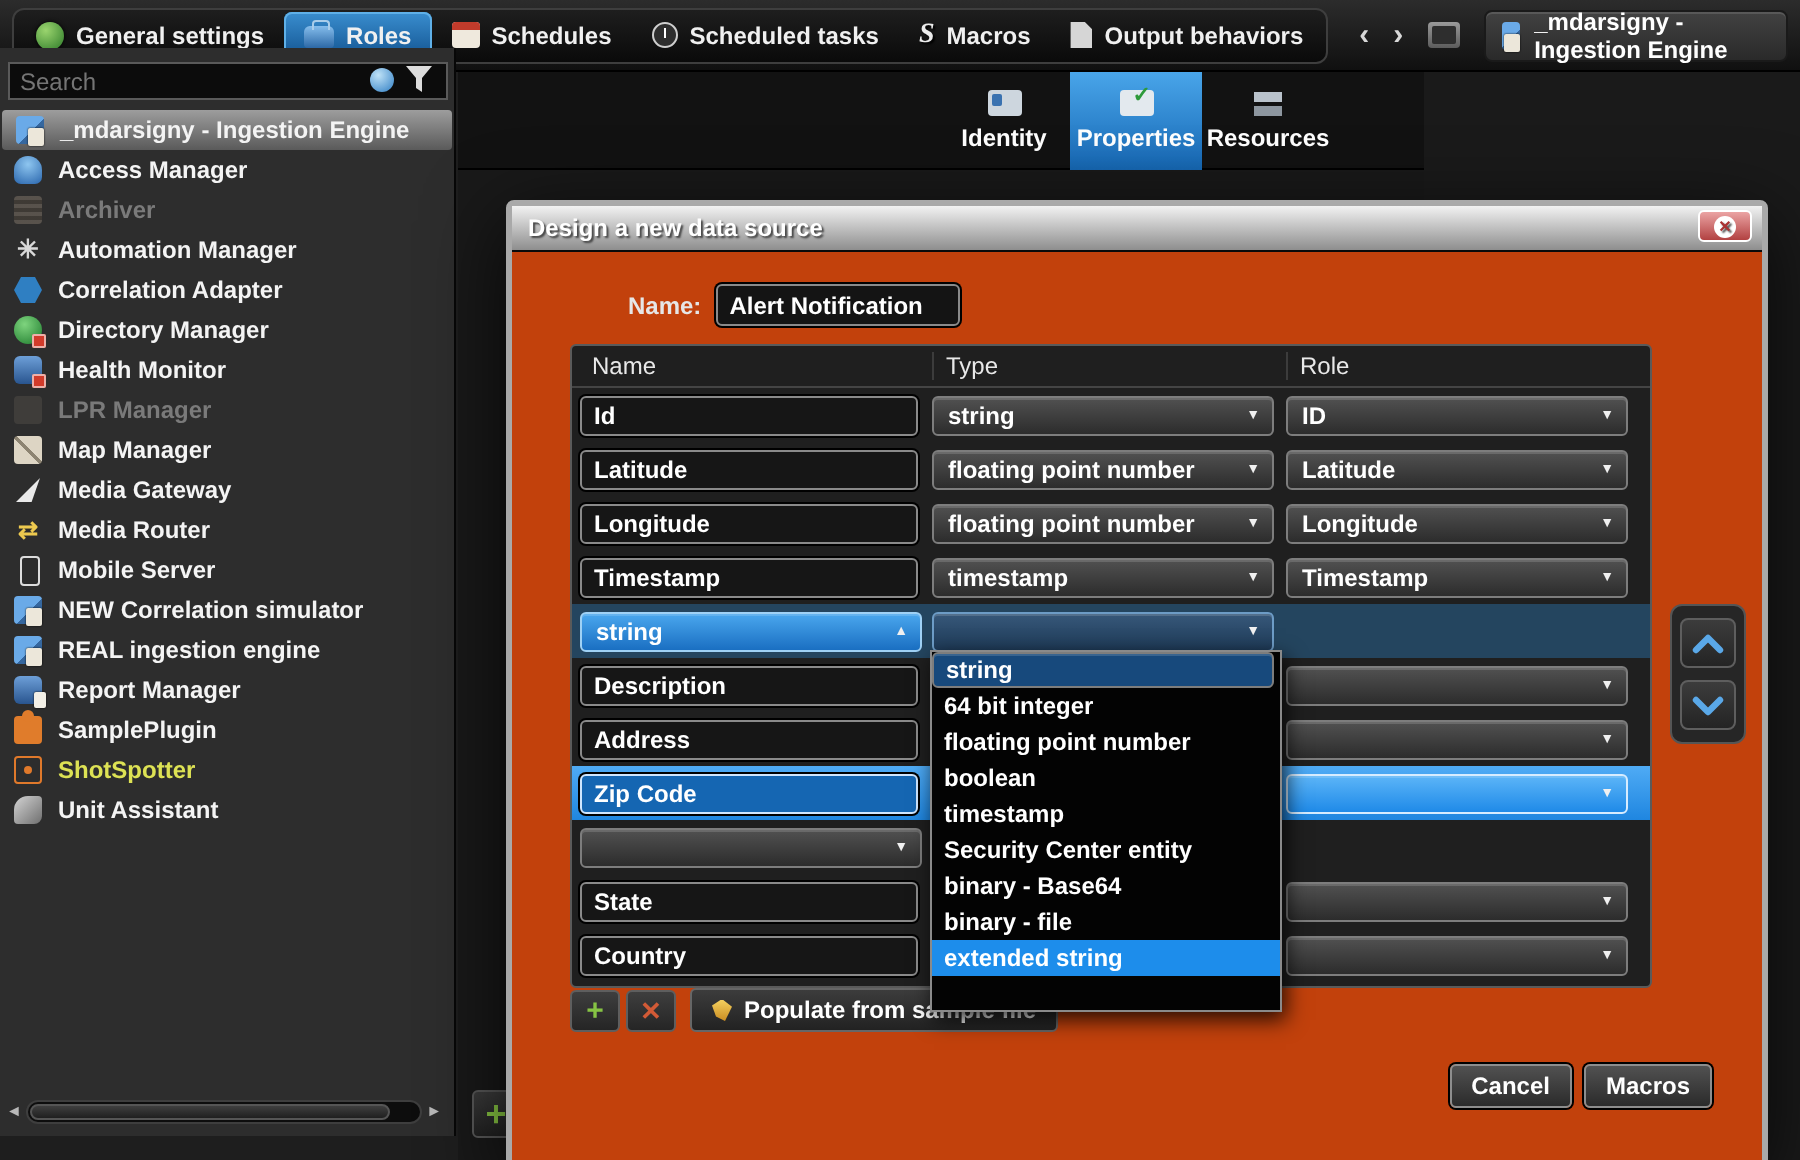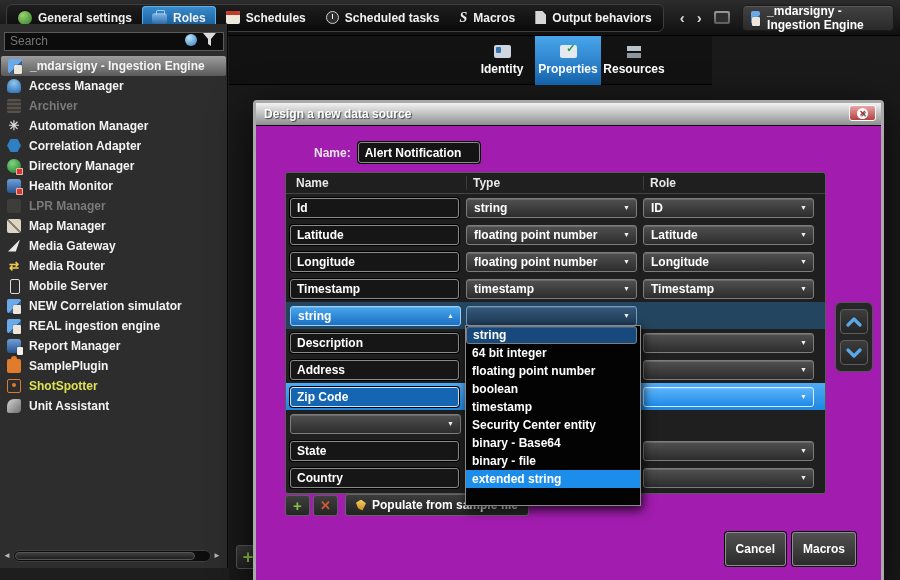--- a/index.html
+++ b/index.html
@@ -141,32 +141,32 @@
     border:3px solid #a9a9a9; border-radius:4px; background:#232323;
     box-shadow:0 10px 40px rgba(0,0,0,.75); z-index:10; }
   .dtitle { height:22px; background:linear-gradient(#f2f2f2,#8e8e8e); display:flex;
     align-items:center; padding:0 8px; color:#fff; font-size:12px; font-weight:700;
     text-shadow:1px 1px 1px #444; position:relative; }
   .dclose { position:absolute; right:5px; top:2px; width:27px; height:16px; border-radius:3px;
     background:linear-gradient(#eba3a3,#b24141); border:1px solid #fff;
     display:flex; align-items:center; justify-content:center; cursor:default; }
   .dclose .ring { width:11px; height:11px; border-radius:50%; background:#fff; color:#a33;
     font-size:8px; font-weight:700; line-height:11px; text-align:center; }
-  .dbody { position:relative; height:456px; background:#a21caf; border-top:1px solid #0a0a0a; }
+  .dbody { position:relative; height:456px; background:#c2410c; border-top:1px solid #0a0a0a; }
 
   .name-row { position:absolute; left:58px; top:16px; display:flex; align-items:center; gap:7px; }
   .dlabel { color:#e6e6e6; font-size:12px; font-weight:600; }
   .name-input { width:122px; height:21px; background:#141414; border:1px solid #8a8a8a;
     border-radius:3px; color:#fff; font-size:12px; font-weight:700; padding:0 6px;
     font-family:inherit; box-shadow:0 0 0 1px #000; }
 
   .grid { position:absolute; left:29px; top:46px; width:541px; height:322px;
     border:1px solid #5a5a5a; border-radius:3px; background:#1f1f1f; }
   .ghead { display:grid; grid-template-columns:176px 177px 178px; height:21px;
-    align-items:center; padding:0 4px; border-bottom:1px solid #444;font-weight:bold; }
+    align-items:center; padding:0 4px; border-bottom:1px solid #444; }
   .ghead span { color:#e8e8e8; font-size:12px; padding-left:6px; border-left:1px solid #3c3c3c; }
   .ghead span:first-child { border-left:none; }
   .grow { display:grid; grid-template-columns:176px 177px 178px; height:27px;
     align-items:center; padding:0 4px; }
   .grow.row-sel { background:#24455f; }
   .grow.row-hl { background:linear-gradient(#4fabf5,#1f86e0); }
   .cell-input { width:169px; height:20px; background:#161616; border:1px solid #8a8a8a;
     border-radius:3px; color:#fff; font-size:12px; font-weight:700; padding:0 6px;
     font-family:inherit; box-shadow:0 0 0 1px #000; }
   .row-sel .cell-input { background:#12293d; border-color:#76a9d4; }
@@ -201,21 +201,21 @@
     font-size:15px; font-weight:700; line-height:1; cursor:default; }
   .abtn.add { color:#86c344; }
   .abtn.del { color:#d15a36; font-size:13px; }
   .populate { height:22px; margin-left:4px; padding:0 10px; border-radius:3px;
     background:linear-gradient(#3c3c3c,#222); border:1px solid #666; color:#fff; font-size:12px;
     font-weight:700; display:flex; align-items:center; gap:6px; cursor:default; }
   .pop-ic { width:10px; height:11px; background:linear-gradient(#f3cf5e,#c98a1e);
     clip-path:polygon(50% 0,100% 35%,65% 100%,20% 80%,0 30%); }
 
   .dfooter { position:absolute; right:25px; top:406px; display:flex; gap:6px; }
-  .fbtn { height:22px; padding:16px 10px; border-radius:3px;
+  .fbtn { height:22px; padding:4px 10px; border-radius:3px;
     background:linear-gradient(#515151,#2b2b2b); border:1px solid #8d8d8d; color:#fff;
     font-size:12px; font-weight:700; display:flex; align-items:center; cursor:default;
     box-shadow:0 0 0 1px #000; }
 </style>
 </head>
 <body>
 
 <div class="stage">
 
   <div class="topbar">

